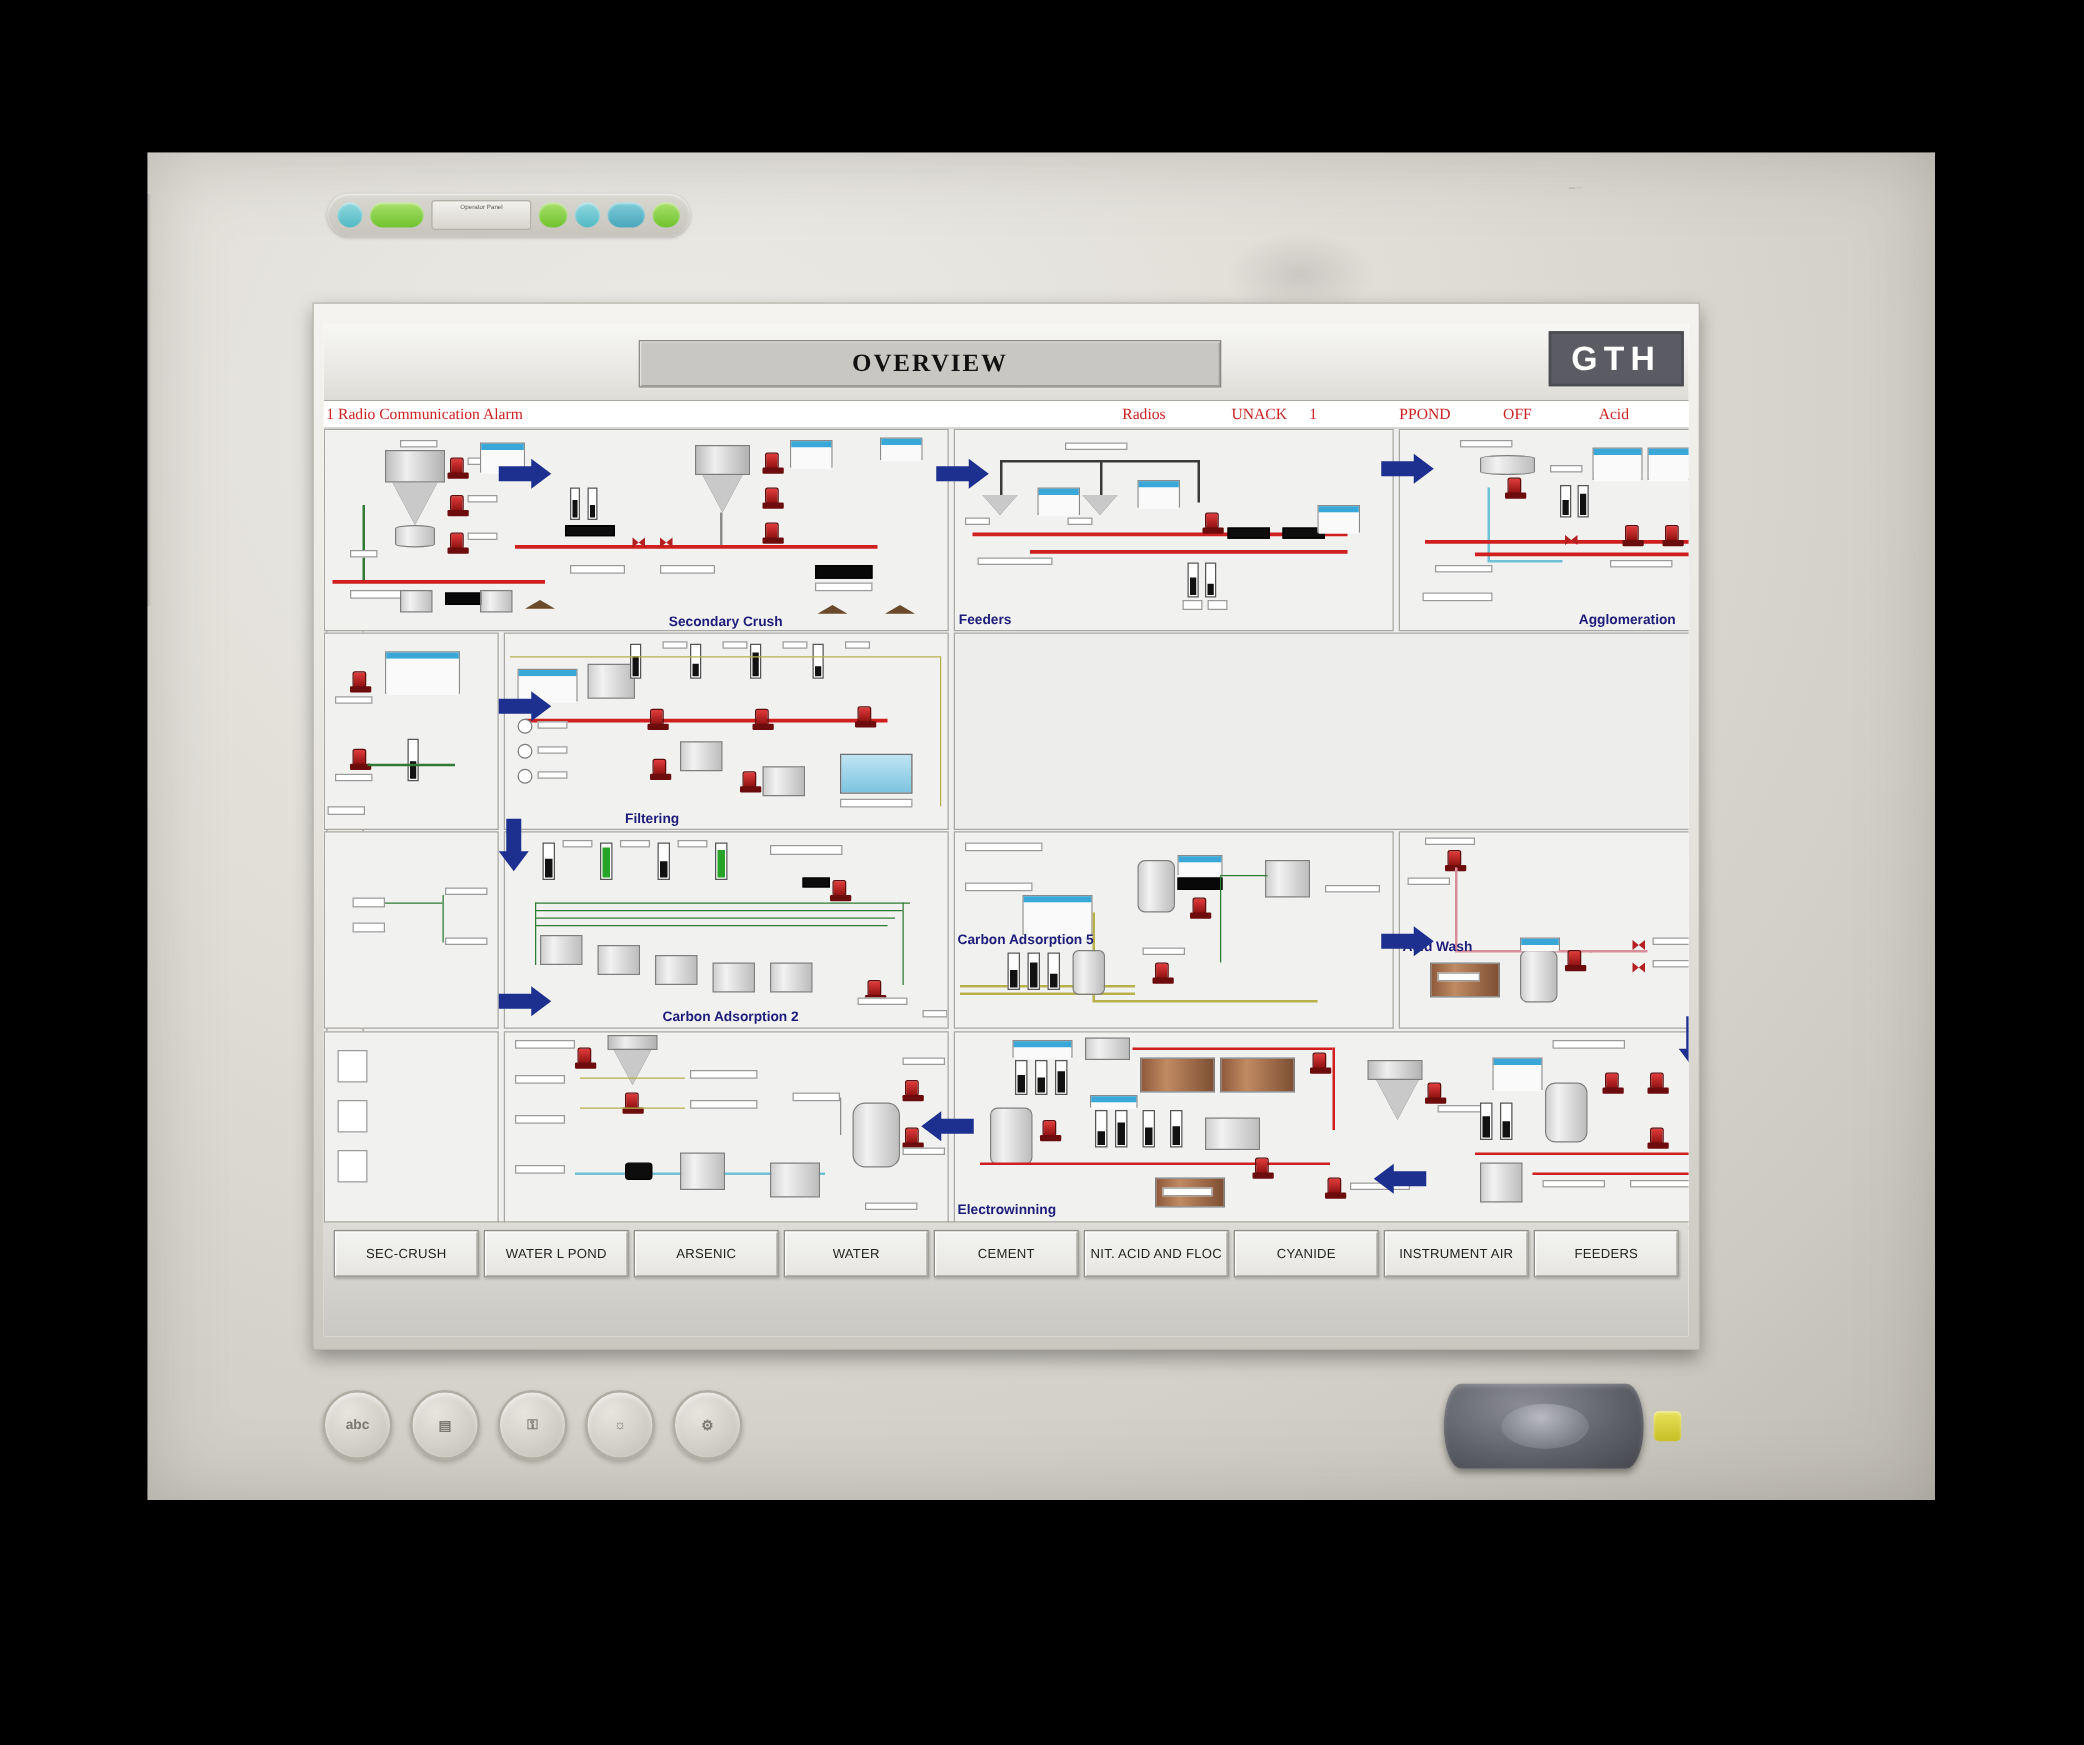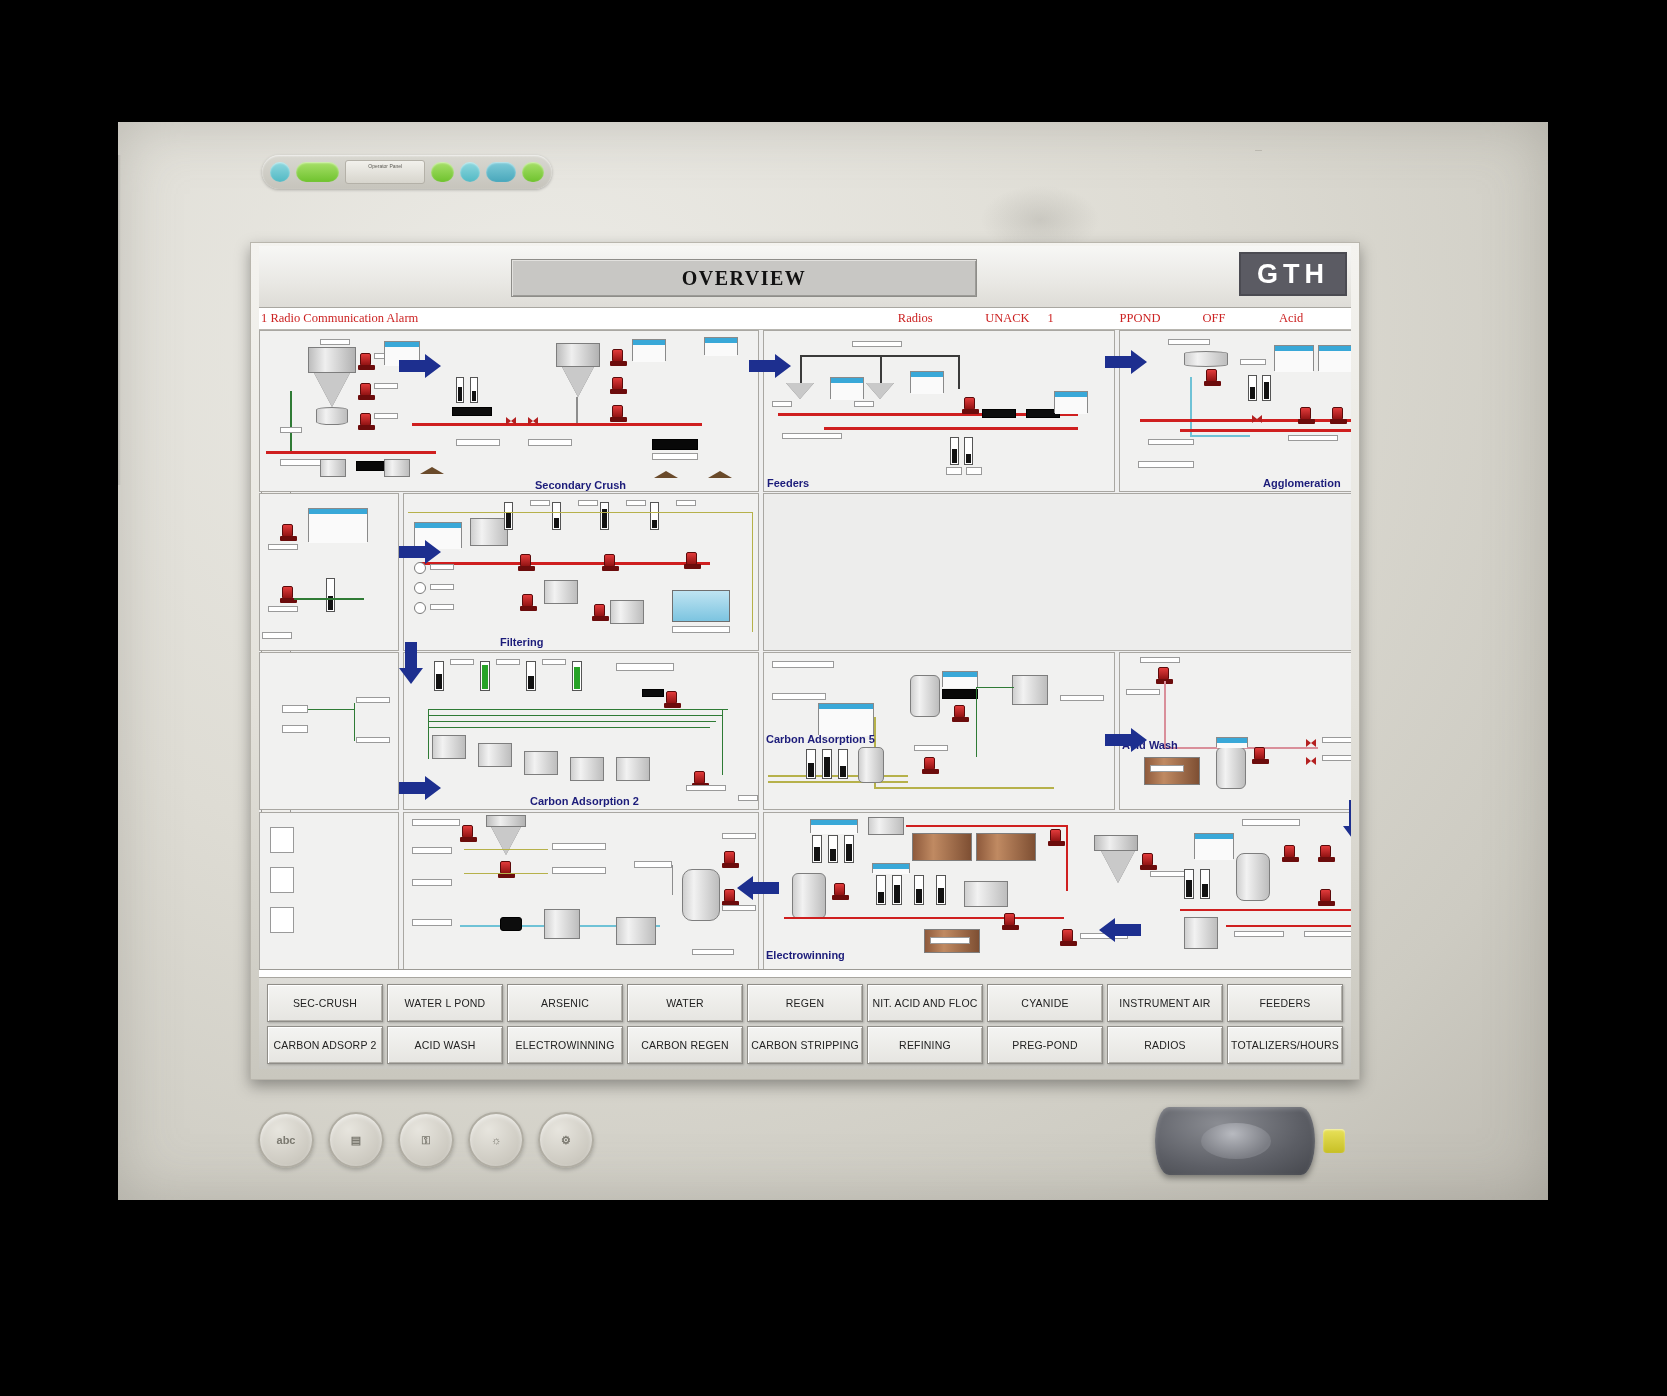--- a/index.html
+++ b/index.html
@@ -95,21 +95,21 @@
     background: linear-gradient(180deg,#e8e15a,#c7bf25); border-radius: 4px;
     box-shadow: inset 0 1px 2px rgba(255,255,255,.6);
   }
 
   
   #bezel {
     position: absolute; left: 250px; top: 242px; width: 1110px; height: 838px;
     background: linear-gradient(180deg,#f4f3ef 0%, #e3e1da 55%, #c9c7be 100%);
     border: 1px solid #b9b6ad;
     box-shadow: 0 6px 14px rgba(0,0,0,.35);
-    padding: 3px 8px 10px 8px;
+    padding: 16px 8px 10px 8px;
   }
   #screen {
     position: relative; width: 100%; height: 100%;
     background: #fff; overflow: hidden;
     font-family: "Liberation Serif", serif;
   }
 
   
   #hmi-header {
     position: relative; height: 62px;
@@ -728,36 +728,25 @@
         </svg>
 
       </div>
 
       <div id="navwrap">
         <div class="navrow">
           <div class="navbtn">SEC-CRUSH</div>
           <div class="navbtn">WATER L POND</div>
           <div class="navbtn">ARSENIC</div>
           <div class="navbtn">WATER</div>
-          <div class="navbtn">REGEN</div>
+          <div class="navbtn">CEMENT</div>
           <div class="navbtn">NIT. ACID AND FLOC</div>
           <div class="navbtn">CYANIDE</div>
           <div class="navbtn">INSTRUMENT AIR</div>
           <div class="navbtn">FEEDERS</div>
-        </div>
-        <div class="navrow">
-          <div class="navbtn">CARBON ADSORP 2</div>
-          <div class="navbtn">ACID WASH</div>
-          <div class="navbtn">ELECTROWINNING</div>
-          <div class="navbtn">CARBON REGEN</div>
-          <div class="navbtn">CARBON STRIPPING</div>
-          <div class="navbtn">REFINING</div>
-          <div class="navbtn">PREG-POND</div>
-          <div class="navbtn">RADIOS</div>
-          <div class="navbtn">TOTALIZERS/HOURS</div>
         </div>
       </div>
 
     </div>
   </div>
 
   <div id="btn-row">
     <div class="pbtn">abc</div>
     <div class="pbtn">▤</div>
     <div class="pbtn">⚿</div>

